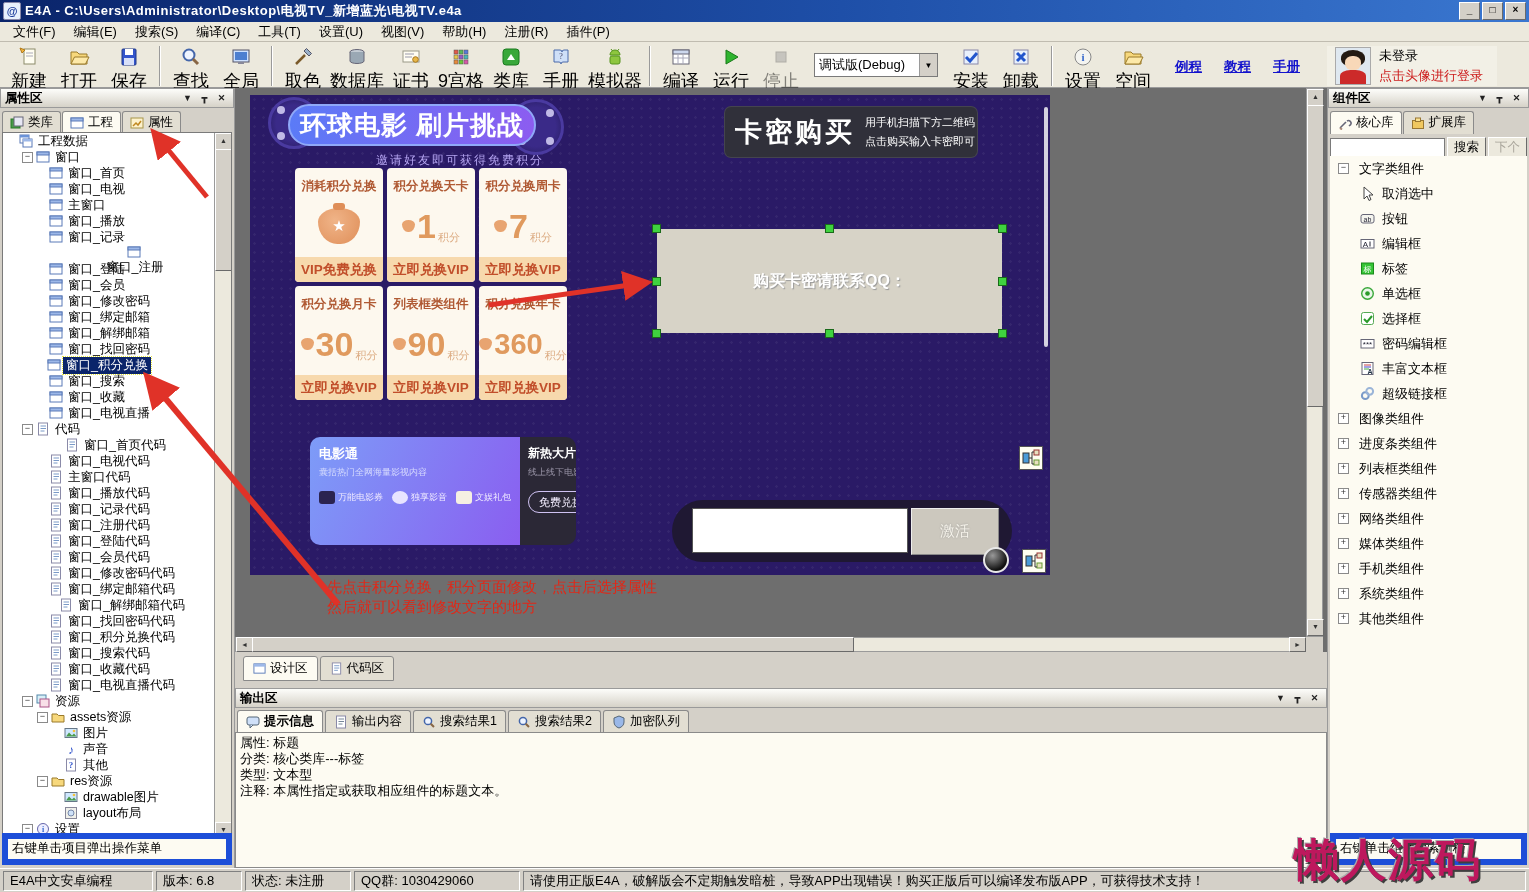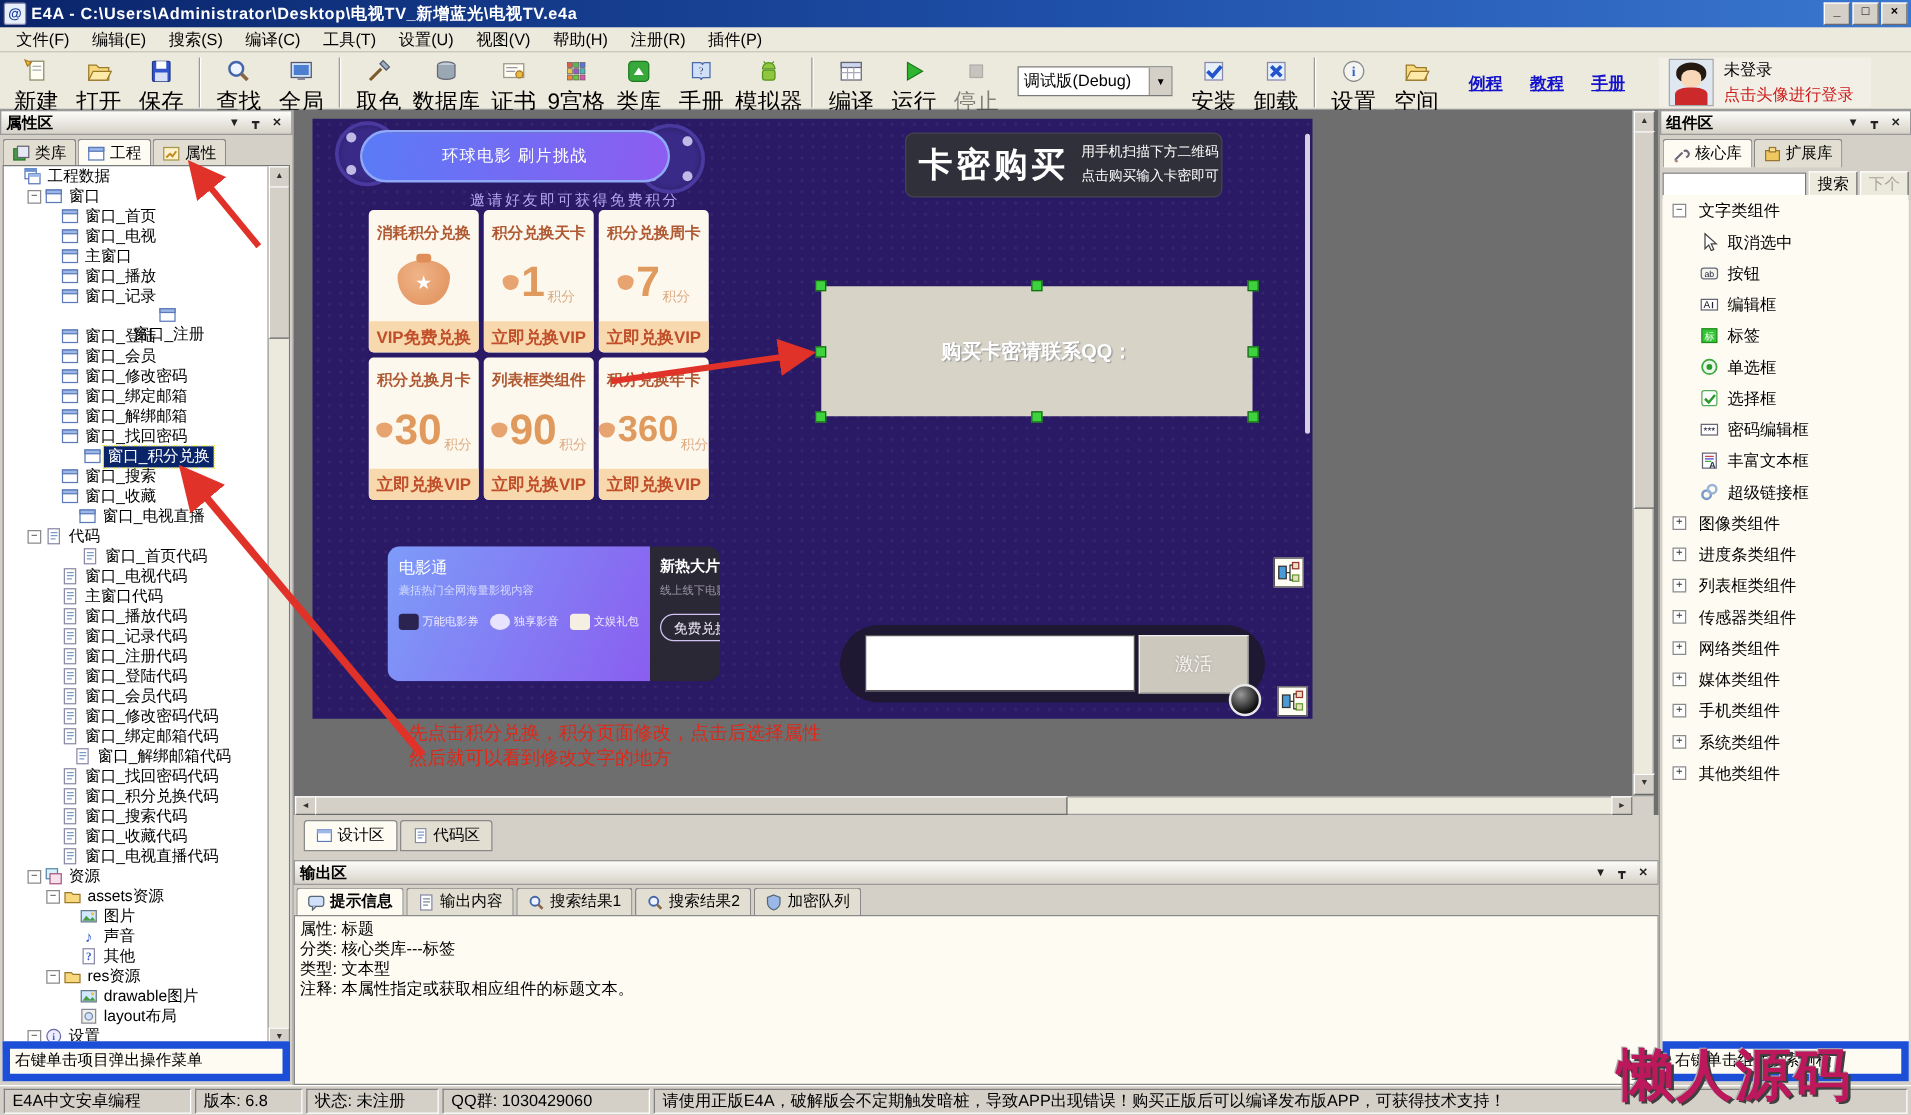--- a/index.html
+++ b/index.html
@@ -56,38 +56,38 @@
   #search-input{flex:1;height:19px;background:#fff;border:1px solid #7a7a7a}
   .sbtn2{height:21px;padding:0 6px;background:#ece9dd;border:1px solid;border-color:#fff #6a6a6a #6a6a6a #fff;font-size:12.5px;line-height:19px}
   .sbtn2.disabled{color:#a8a49a}
   #ctree{position:absolute;left:2px;right:2px;top:68px;bottom:26px;background:#fdfbf2;overflow:hidden}
   .crow{height:25px;display:flex;align-items:center;font-size:13px;white-space:nowrap}
   .crow .nlabel{margin-left:7px}
   
   #center{position:absolute;left:235px;top:88px;width:1092px;bottom:24px}
   #canvas{position:absolute;left:0;top:0;width:1092px;height:564px;background:#6e6e6e;overflow:hidden}
   #phone{position:absolute;left:15px;top:7px;width:800px;height:480px;background:linear-gradient(#2e1d72,#261656);background-image:radial-gradient(rgba(255,255,255,.05) 1px,transparent 1.5px);background-size:9px 9px;background-color:#2a1a66}
-  #banner{position:absolute;left:38px;top:9px;width:244px;height:38px;background:linear-gradient(100deg,#5a7bf7,#8d5cf0);border:2px solid #8fa8f8;border-radius:22px;display:flex;align-items:center;justify-content:center;color:#fff;font-weight:normal;font-size:13px;letter-spacing:1px;z-index:2}
+  #banner{position:absolute;left:38px;top:9px;width:244px;height:38px;background:linear-gradient(100deg,#5a7bf7,#8d5cf0);border:2px solid #8fa8f8;border-radius:22px;display:flex;align-items:center;justify-content:center;color:#fff;font-weight:bold;font-size:26px;letter-spacing:1px;z-index:2}
   .reel{position:absolute;width:46px;height:46px;border-radius:50%;background:radial-gradient(circle at 50% 50%,#3a2a88 55%,#241a5a);border:3px solid #4a3aa0;z-index:1}
   .reel i{position:absolute;width:8px;height:8px;border-radius:50%;background:#d8d4f8;opacity:.85}
   #invite{position:absolute;left:70px;top:57px;width:280px;text-align:center;color:#b4a4f0;font-size:12px;letter-spacing:2px}
   #cards{position:absolute;left:45px;top:73px;display:grid;grid-template-columns:88px 88px 88px;grid-auto-rows:114px;gap:4px}
   .card{background:#fdf8ee;border-radius:4px;display:flex;flex-direction:column;align-items:center;overflow:hidden}
   .card .ctitle{font-size:12.5px;font-weight:bold;color:#b05a34;margin-top:10px;white-space:nowrap}
   .card .cval{flex:1;display:flex;align-items:center;justify-content:center;gap:2px;width:100%}
   .bigbag{width:42px;height:36px;background:radial-gradient(circle at 40% 35%,#f0b488,#df8e58);border-radius:50% 50% 46% 46%/38% 38% 62% 62%;position:relative;display:flex;align-items:center;justify-content:center;color:#fff;font-size:15px}
   .bigbag:before{content:"";position:absolute;top:-5px;left:15px;width:12px;height:7px;background:#df8e58;border-radius:3px}
   .minibag{width:13px;height:12px;background:#e8a470;border-radius:50% 50% 46% 46%/38% 38% 62% 62%;flex:none}
   .cnum{font-size:34px;font-weight:bold;color:#e09a5e;line-height:1}
   .cnum.small{font-size:29px}
   .cunit{font-size:11px;color:#dcab82;align-self:flex-end;margin-bottom:12px}
   .cbtn{width:100%;height:25px;background:#f7d9ad;color:#c14e2a;font-weight:bold;font-size:13.5px;display:flex;align-items:center;justify-content:center;flex:none}
   #movie-banner{position:absolute;left:60px;top:342px;width:266px;height:108px;border-radius:10px;overflow:hidden;display:flex}
   #mb-left{flex:1.1;background:linear-gradient(115deg,#7d9cf8,#8a5ef0);padding:8px 9px;box-sizing:border-box;color:#fff}
-  #mb-left .t{font-size:13px;font-weight:normal}
+  #mb-left .t{font-size:13px;font-weight:bold}
   #mb-left .s{font-size:9px;color:#e2e6ff;opacity:.85;margin-top:3px;white-space:nowrap}
   #mb-feats{display:flex;gap:9px;margin-top:12px}
   .feat{display:flex;flex-direction:row;align-items:center;gap:3px;font-size:9px;color:#efe9ff;white-space:nowrap}
   .fico{width:16px;height:13px;border-radius:3px}
   #mb-right{flex:1;background:#2b2836;padding:8px 8px;box-sizing:border-box;color:#fff}
   #mb-right .t{font-size:12px;font-weight:bold;white-space:nowrap}
   #mb-right .s{font-size:9px;color:#9a95a8;margin-top:4px;white-space:nowrap}
   #mb-btn{margin-top:12px;width:64px;height:20px;border:1px solid #cfc2f2;border-radius:11px;color:#f4eeff;font-size:11px;display:flex;align-items:center;justify-content:center}
   #kami{position:absolute;left:475px;top:12px;width:252px;height:50px;background:#30303a;border-radius:6px;display:flex;align-items:center;padding:0 10px;box-sizing:border-box;box-shadow:0 0 0 1px #44444e}
   #kami .kt{font-size:27px;font-weight:bold;color:#fff;font-family:"Liberation Serif",serif;letter-spacing:3px;white-space:nowrap}
@@ -542,21 +542,21 @@
           <div class="trow" style="padding-left: 34px;">
             <span class="expander-space"></span>
             <span class="ic">
               <svg width="14" height="14" viewBox="0 0 14 14">
                 <rect x="1" y="2" width="12" height="10" fill="#fff" stroke="#5a7ab8"></rect>
                 <rect x="1" y="2" width="12" height="3" fill="#9db8e8" stroke="#5a7ab8"></rect>
               </svg>
             </span>
             <span class="nlabel">窗口_找回密码</span>
           </div>
-          <div class="trow sel" style="padding-left: 52px; text-align: center;">
+          <div class="trow sel" style="padding-left: 32px; text-align: center;">
             <span class="expander-space"></span>
             <span class="ic">
               <svg width="14" height="14" viewBox="0 0 14 14">
                 <rect x="1" y="2" width="12" height="10" fill="#fff" stroke="#5a7ab8"></rect>
                 <rect x="1" y="2" width="12" height="3" fill="#9db8e8" stroke="#5a7ab8"></rect>
               </svg>
             </span>
             <span class="nlabel">窗口_积分兑换</span>
           </div>
           <div class="trow" style="padding-left: 34px;">
@@ -572,21 +572,21 @@
           <div class="trow" style="padding-left: 34px;">
             <span class="expander-space"></span>
             <span class="ic">
               <svg width="14" height="14" viewBox="0 0 14 14">
                 <rect x="1" y="2" width="12" height="10" fill="#fff" stroke="#5a7ab8"></rect>
                 <rect x="1" y="2" width="12" height="3" fill="#9db8e8" stroke="#5a7ab8"></rect>
               </svg>
             </span>
             <span class="nlabel">窗口_收藏</span>
           </div>
-          <div class="trow" style="padding-left: 34px; margin-left: 14px;">
+          <div class="trow" style="padding-left: 34px;">
             <span class="expander-space"></span>
             <span class="ic">
               <svg width="14" height="14" viewBox="0 0 14 14">
                 <rect x="1" y="2" width="12" height="10" fill="#fff" stroke="#5a7ab8"></rect>
                 <rect x="1" y="2" width="12" height="3" fill="#9db8e8" stroke="#5a7ab8"></rect>
               </svg>
             </span>
             <span class="nlabel">窗口_电视直播</span>
           </div>
           <div class="trow" style="padding-left: 19px;">

